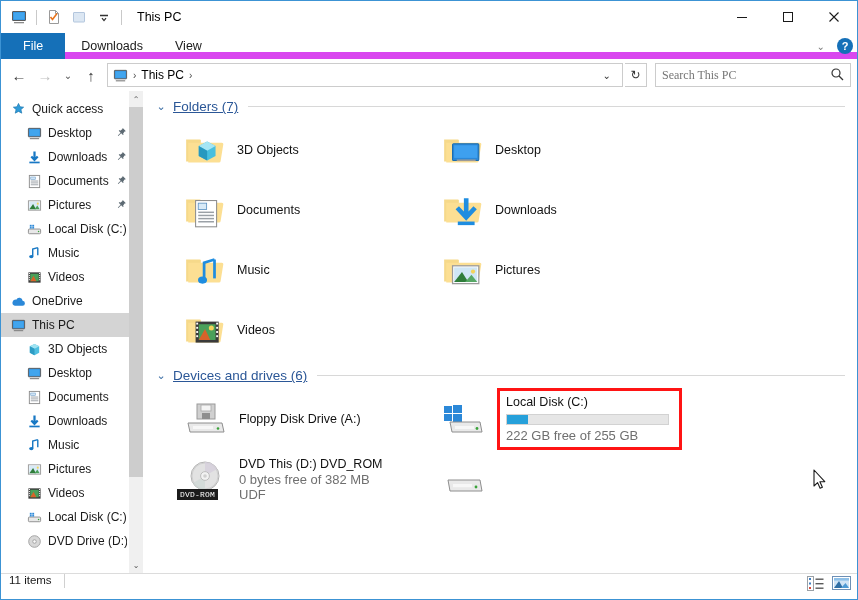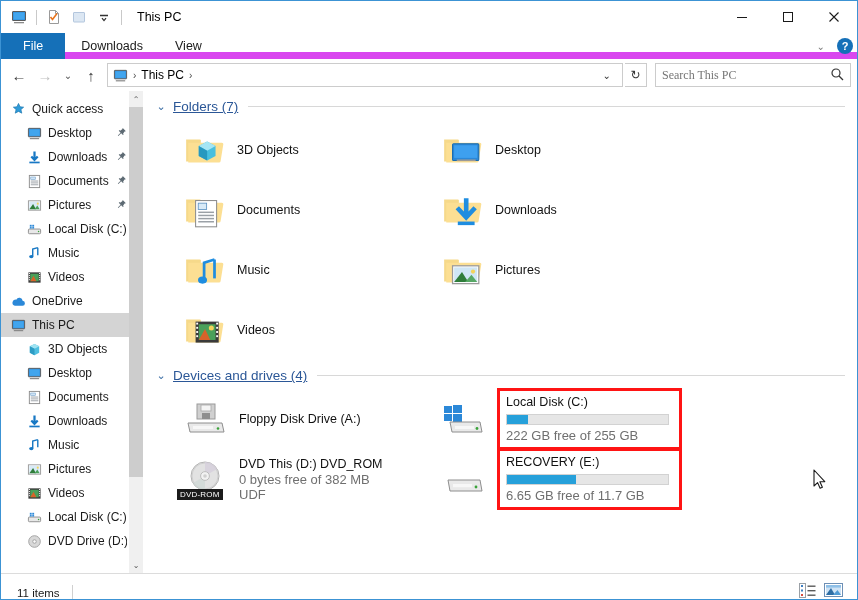--- a/index.html
+++ b/index.html
@@ -175,29 +175,29 @@
   .dbar > i { display: block; height: 100%; background: #26a0da; }
   .drive-hl {
     padding: 4px 6px 4px 6px;
     border: 3px solid #ff1414;
     width: 185px;
   }
   .dvdbadge {
     position: absolute; bottom: 0px; left: -6px;
     background: #1b1b1b; color: #fff; font-size: 8px;
     padding: 1px 3px; letter-spacing: 0.2px; white-space: nowrap;
-    font-family: Liberation Sans, sans-serif;
+    font-family: Liberation Mono, monospace;
   }
 
   
   .statusbar {
     height: 26px; flex: 0 0 26px;
     border-top: 1px solid #dcdcdc;
-    display: flex; align-items: flex-end;
-    padding: 0 10px; background: #ffffff;
+    display: flex; align-items: flex-start;
+    padding: 0 2px; background: #ffffff;
   }
   .st-text { font-size: 11.5px; color: #1a1a1a; padding-left: 6px; }
   .st-div { width: 1px; height: 14px; background: #d0d0d0; margin-left: 12px; }
   .st-right { margin-left: auto; display: flex; align-items: center; gap: 6px; padding-right: 4px;}
   .vbtn { width: 20px; height: 18px; display: flex; align-items: center; justify-content: center; }
 
   
   .cursor { position: absolute; pointer-events: none; }
 </style>
 </head>
@@ -659,21 +659,21 @@
                   </g>
                 </g>
               </svg>
             </span>
             <span class="tlabel">Videos</span>
           </div>
         </div>
 
       <div class="grouphdr" style="margin-top:8px;">
         <span class="gh-chev">⌄</span>
-        <span class="gh-text">Devices and drives (4)</span>
+        <span class="gh-text">Devices and drives (6)</span>
         <span class="gh-line"></span>
       </div>
       <div class="drives" id="drive-tiles">
           <div class="drive narrow">
             <span class="dicon">
               <svg width="44" height="38" viewBox="0 0 44 38">
         <rect x="13" y="4" width="18" height="15" fill="#d0d0d0" stroke="#9a9a9a" stroke-width="1"></rect>
         <rect x="17" y="5" width="10" height="6" fill="#f4f4f4" stroke="#a8a8a8" stroke-width=".8"></rect>
         <rect x="18" y="13" width="8" height="6" fill="#8e8e8e"></rect>
         <path d="M4 23h34l2 9H6z" fill="#e9e9e9" stroke="#8e8e8e" stroke-width="1"></path>
@@ -726,27 +726,20 @@
             </div>
           </div>
           <div class="drive">
             <span class="dicon">
               <svg width="44" height="38" viewBox="0 0 44 38">
         <path d="M6 20h32l2 11H8z" fill="#e9e9e9" stroke="#8e8e8e" stroke-width="1"></path>
         <rect x="11" y="24" width="19" height="3.2" fill="#f7f7f7"></rect>
         <circle cx="34" cy="27" r="1.4" fill="#3aa33a"></circle>
       </svg>
             </span>
-            <div class="dinfo drive-hl">
-              <div class="dname">RECOVERY (E:)</div>
-              <div class="dbar">
-                <i style="width:43%;background:#26a0da"></i>
-              </div>
-              <div class="dsub">6.65 GB free of 11.7 GB</div>
-            </div>
           </div>
         </div>
 
       <svg class="cursor" style="left:670px; top:378px;" width="14" height="21" viewBox="0 0 14 21">
         <path d="M1 1 L1 17 L4.6 13.6 L7.1 19.3 L9.4 18.3 L6.9 12.8 L11.8 12.6 Z" fill="#ffffff" stroke="#1a1a1a" stroke-width="1.1" stroke-linejoin="round"></path>
       </svg>
     </div>
   </div>
 
   <div class="statusbar">

